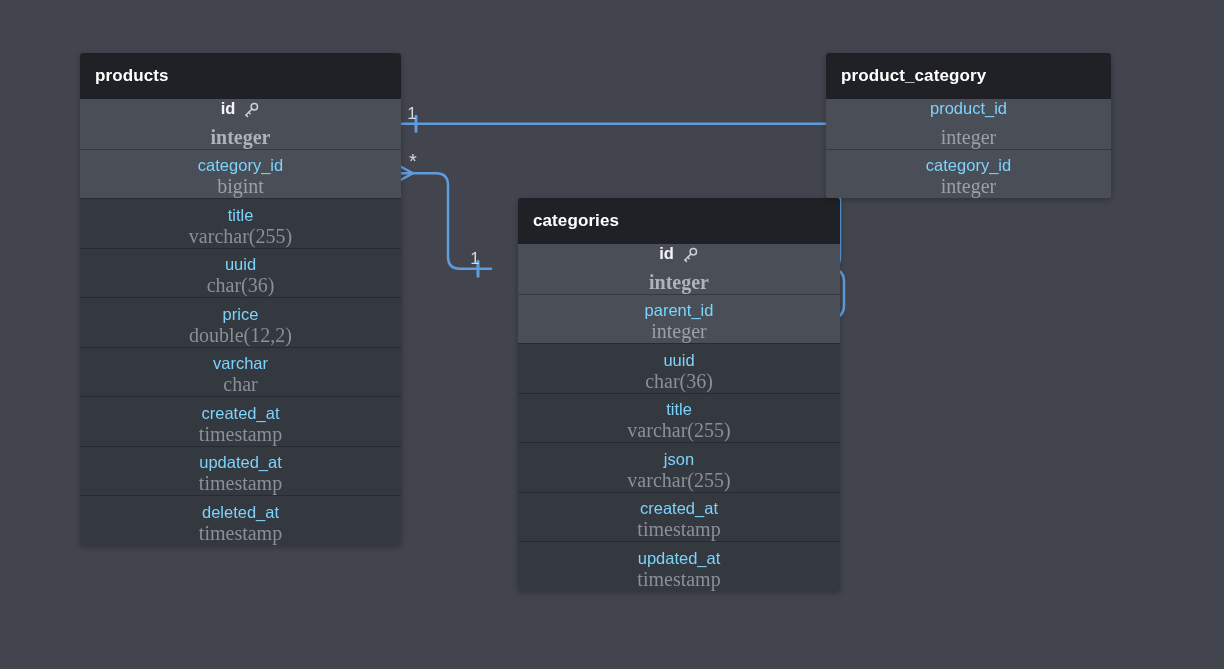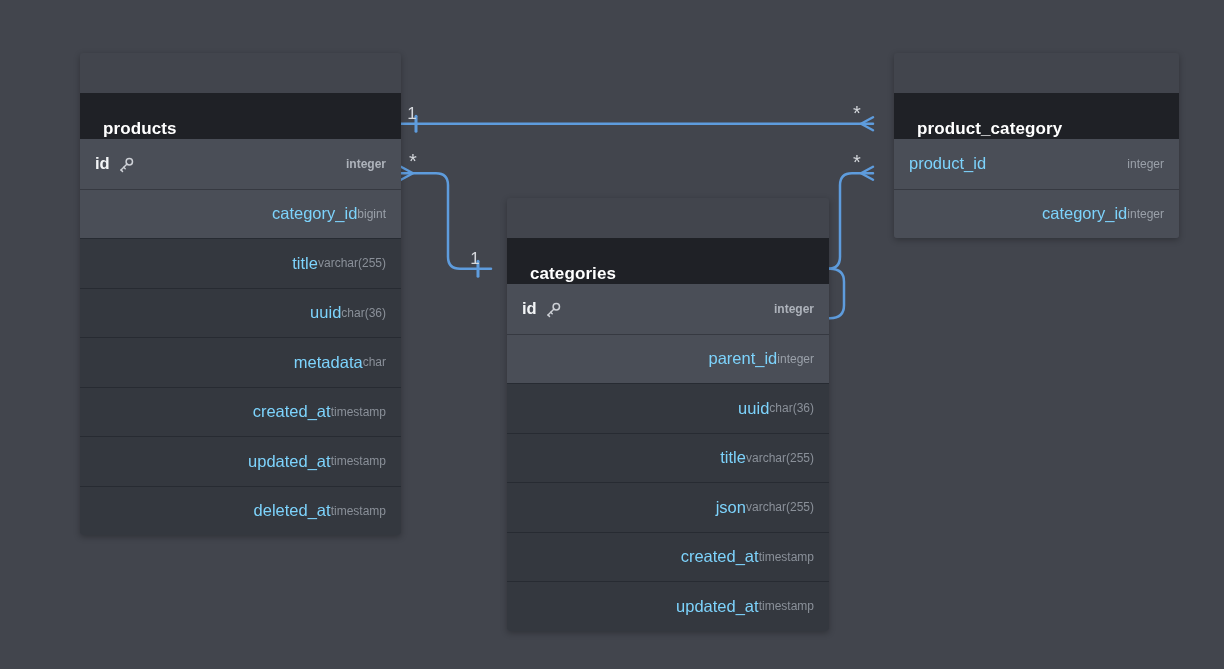--- a/index.html
+++ b/index.html
@@ -9,29 +9,29 @@
     --row-highlight-bg:#4a4e57;
     --relationship-color:#5e9cdd;
     --label-color:#d4d7dc;
   }
   html,body{margin:0;padding:0;background:var(--canvas-bg);}
   body{font-family:"Liberation Sans","DejaVu Sans",sans-serif;}
   .canvas{position:relative;width:1224px;height:669px;background:var(--canvas-bg);overflow:hidden;}
   .rel-layer{position:absolute;left:0;top:0;width:1224px;height:669px;}
   #tables{position:absolute;left:0;top:0;width:100%;height:100%;pointer-events:none;}
   .table{position:absolute;border-radius:3px;overflow:hidden;box-shadow:0 2px 6px rgba(0,0,0,.28);pointer-events:auto;}
-  .t-header{height:46px;background:var(--table-header-bg);display:flex;align-items:flex-end;
-            padding:0 23px;color:#ffffff;font-weight:700;font-size:17px;letter-spacing:.1px;margin-top:40px;}
+  .t-header{height:46px;background:var(--table-header-bg);display:flex;align-items:center;
+            padding:0 15px;color:#ffffff;font-weight:700;font-size:17px;letter-spacing:.1px;}
   .t-row{height:49.5px;box-sizing:border-box;display:flex;align-items:center;justify-content:space-between;
-         padding:0 15px;background:var(--row-bg);}
+         padding:0 15px;background:var(--row-bg);flex-direction:column;}
   .t-row + .t-row{border-top:1px solid rgba(18,21,26,.35);justify-content:flex-end;}
   .t-row.hl{background:var(--row-highlight-bg);}
   .c-name{color:#7dd3fc;font-size:16.5px;display:flex;align-items:center;}
   .t-row.pk .c-name{font-weight:700;color:#f3f5f7;}
-  .c-type{color:#8a9099;font-size:12px;}
+  .c-type{color:#8a9099;font-size:20px;font-family:Liberation Serif, serif;}
   .t-row.hl .c-type{color:#9aa0a9;}
   .t-row.pk .c-type{font-weight:700;color:#aeb3bb;}
   .key-icon{margin-left:8px;transform:translateY(1px);}
   .rel-stroke{stroke:var(--relationship-color);stroke-width:2.5;fill:none;stroke-linecap:round;stroke-linejoin:round;}
   .rel-tick{stroke-width:3;}
   .rel-label{fill:var(--label-color);text-anchor:middle;font-family:"Liberation Sans","DejaVu Sans",sans-serif;}
   .one-label{font-size:17px;}
   .star-label{font-size:20px;}
 </style>
 </head>
@@ -96,21 +96,27 @@
           <span class="c-type">varchar(255)</span>
         </div>
         <div class="t-row">
           <span class="c-name">
             <span>uuid</span>
           </span>
           <span class="c-type">char(36)</span>
         </div>
         <div class="t-row">
           <span class="c-name">
-            <span>metadata</span>
+            <span>price</span>
+          </span>
+          <span class="c-type">double(12,2)</span>
+        </div>
+        <div class="t-row">
+          <span class="c-name">
+            <span>varchar</span>
           </span>
           <span class="c-type">char</span>
         </div>
         <div class="t-row">
           <span class="c-name">
             <span>created_at</span>
           </span>
           <span class="c-type">timestamp</span>
         </div>
         <div class="t-row">
@@ -119,21 +125,21 @@
           </span>
           <span class="c-type">timestamp</span>
         </div>
         <div class="t-row">
           <span class="c-name">
             <span>deleted_at</span>
           </span>
           <span class="c-type">timestamp</span>
         </div>
       </div>
-      <div class="table" style="left: 507px; top: 198px; width: 322px;">
+      <div class="table" style="left: 518px; top: 198px; width: 322px;">
         <div class="t-header">
           <span>categories</span>
         </div>
         <div class="t-row hl pk">
           <span class="c-name">
             <span>id</span>
             <svg class="key-icon" width="17" height="17" viewBox="0 0 17 17" fill="none" stroke="#cdd0d6" stroke-width="1.5" stroke-linecap="round" stroke-linejoin="round">
               <circle cx="11.3" cy="5.7" r="3.2"></circle>
               <path d="M9 8 L3 14"></path>
               <path d="M3 14 l1.5 1.4"></path>
@@ -172,21 +178,21 @@
           </span>
           <span class="c-type">timestamp</span>
         </div>
         <div class="t-row">
           <span class="c-name">
             <span>updated_at</span>
           </span>
           <span class="c-type">timestamp</span>
         </div>
       </div>
-      <div class="table" style="left: 894px; top: 53px; width: 285px;">
+      <div class="table" style="left: 826px; top: 53px; width: 285px;">
         <div class="t-header">
           <span>product_category</span>
         </div>
         <div class="t-row hl">
           <span class="c-name">
             <span>product_id</span>
           </span>
           <span class="c-type">integer</span>
         </div>
         <div class="t-row hl">

